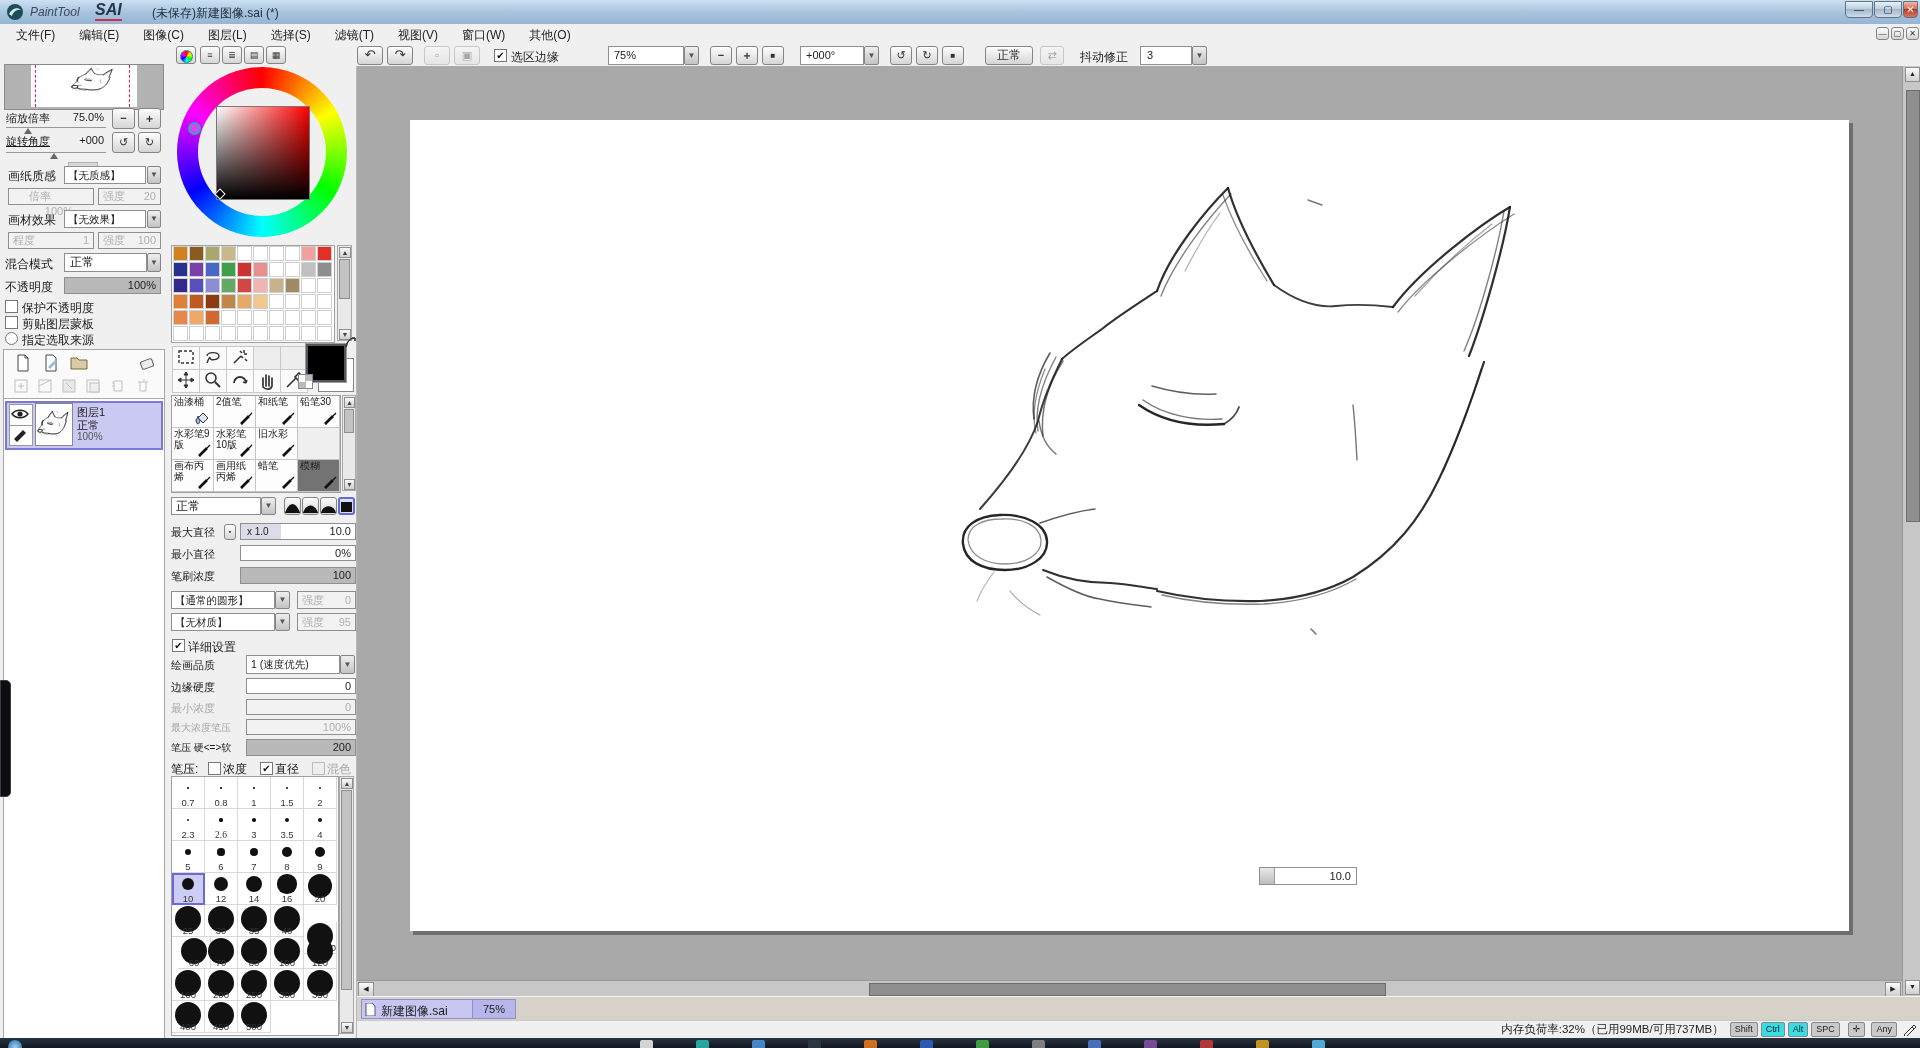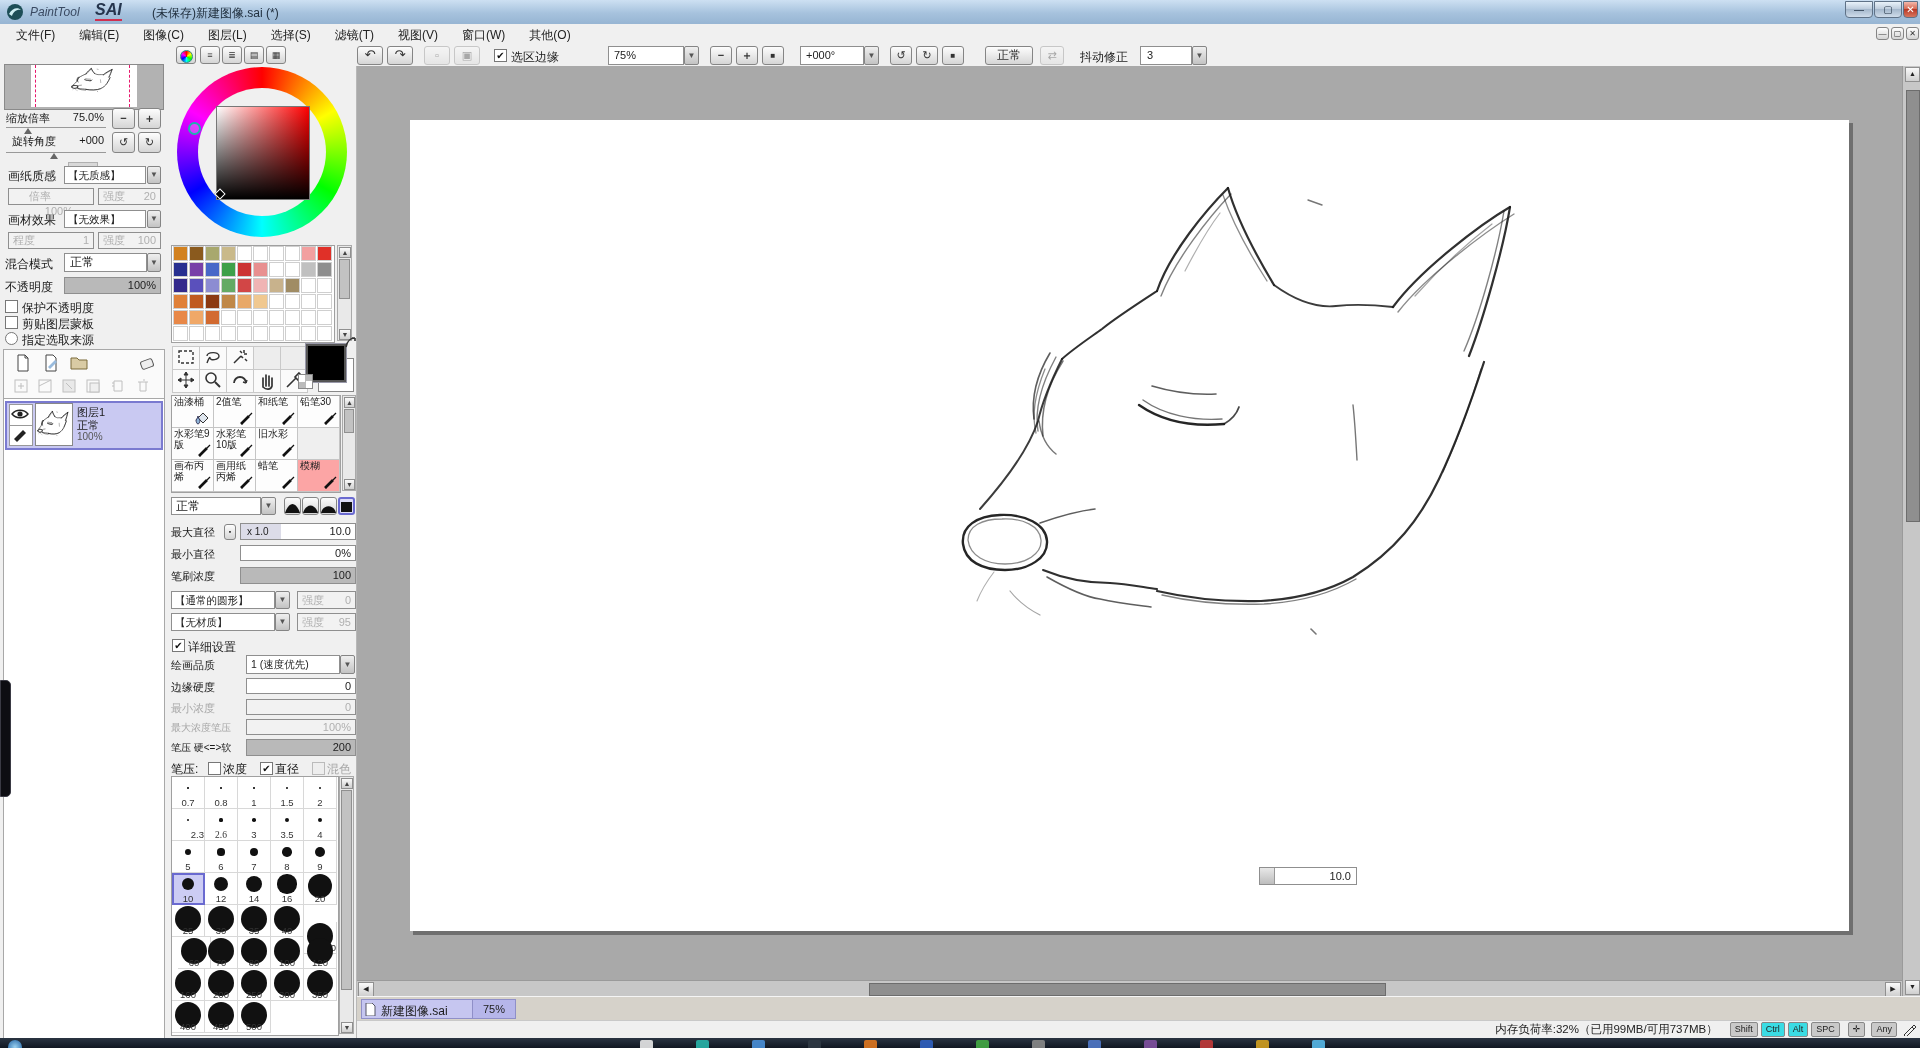--- a/index.html
+++ b/index.html
@@ -154,21 +154,21 @@
       <div class="abs" style="left:124px;top:0;height:42px;border-left:1px dashed #e8186c;"></div>
     </div>
 
     <span class="lbl" style="left:6px;top:45px;">缩放倍率</span>
     <span class="lbl" style="left:60px;top:45px;width:44px;text-align:right;">75.0%</span>
     <div class="sline" style="left:6px;top:61px;width:100px;"></div>
     <div class="tri" style="left:24px;top:62px;"></div>
     <div class="btn" style="left:112px;top:42px;width:23px;height:21px;font-weight:bold;line-height:18px;">−</div>
     <div class="btn" style="left:138px;top:42px;width:23px;height:21px;font-weight:bold;line-height:18px;">＋</div>
 
-    <span class="lbl" style="left:12px;top:68px;">旋转角度</span>
+    <span class="lbl" style="left:6px;top:68px;text-decoration:underline;">旋转角度</span>
     <span class="lbl" style="left:60px;top:68px;width:44px;text-align:right;">+000</span>
     <div class="sline" style="left:6px;top:86px;width:100px;"></div>
     <div class="tri" style="left:50px;top:87px;"></div>
     <div class="btn" style="left:112px;top:66px;width:23px;height:21px;line-height:18px;">↺</div>
     <div class="btn" style="left:138px;top:66px;width:23px;height:21px;line-height:18px;">↻</div>
     <div class="abs" style="left:68px;top:96px;width:28px;height:3px;background:#d8d8d8;border:1px solid #b0b0b0;"></div>
 
     <span class="lbl" style="left:8px;top:102px;font-size:12px;">画纸质感</span>
     <div class="bx" style="left:64px;top:100px;width:82px;height:18px;padding-left:3px;font-size:10.5px;line-height:16px;"><span>【无质感】</span></div>
     <div class="dd" style="left:147px;top:100px;width:14px;height:18px;line-height:16px;">
@@ -515,21 +515,21 @@
           </svg>
         </div>
         <div class="abs" style="left: 84px; top: 64px; width: 41px; height: 31px; border-right: 1px solid rgb(197, 197, 197); border-bottom: 1px solid rgb(197, 197, 197); background: rgb(253, 253, 253);">
           <span class="tilelbl">蜡笔</span>
           <svg width="15" height="15" viewBox="0 0 15 15" style="position:absolute;right:1px;bottom:1px;">
             <path d="M2,13 L10,5" stroke="#111" stroke-width="2.6"></path>
             <path d="M10,5 l3,-3" stroke="#111" stroke-width="1.2"></path>
             <path d="M2,13 l1.6,.4 -.4,-1.6 z" fill="#111"></path>
           </svg>
         </div>
-        <div class="abs" style="left: 126px; top: 64px; width: 41px; height: 31px; border-right: 1px solid rgb(197, 197, 197); border-bottom: 1px solid rgb(197, 197, 197); background: #fca5a5;">
+        <div class="abs" style="left: 126px; top: 64px; width: 41px; height: 31px; border-right: 1px solid rgb(197, 197, 197); border-bottom: 1px solid rgb(197, 197, 197); background: #737373;">
           <span class="tilelbl">模糊</span>
           <svg width="15" height="15" viewBox="0 0 15 15" style="position:absolute;right:1px;bottom:1px;">
             <path d="M2,13 L10,5" stroke="#111" stroke-width="2.6"></path>
             <path d="M10,5 l3,-3" stroke="#111" stroke-width="1.2"></path>
             <path d="M2,13 l1.6,.4 -.4,-1.6 z" fill="#111"></path>
           </svg>
         </div>
       </div>
     <div class="scroll" style="left:176px;top:329px;width:14px;height:96px;">
       <span class="sarw" style="top:1px;width:11px;">▲</span>
@@ -625,21 +625,21 @@
         <div class="abs" style="left: 99px; top: 0px; width: 32px; height: 31px; border-right: 1px solid rgb(216, 216, 216); border-bottom: 1px solid rgb(216, 216, 216); text-align: center;">
           <span style="display: block; margin: 10.1px auto 0px; width: 1.8px; height: 1.8px; border-radius: 50%; background: rgb(17, 17, 17);"></span>
           <span style="position: absolute; left: 0px; bottom: 0px; width: 100%; font-size: 9.5px; color: rgb(51, 51, 51);">1.5</span>
         </div>
         <div class="abs" style="left: 132px; top: 0px; width: 32px; height: 31px; border-right: 1px solid rgb(216, 216, 216); border-bottom: 1px solid rgb(216, 216, 216); text-align: center;">
           <span style="display: block; margin: 9.8px auto 0px; width: 2.4px; height: 2.4px; border-radius: 50%; background: rgb(17, 17, 17);"></span>
           <span style="position: absolute; left: 0px; bottom: 0px; width: 100%; font-size: 9.5px; color: rgb(51, 51, 51);">2</span>
         </div>
         <div class="abs" style="left: 0px; top: 32px; width: 32px; height: 31px; border-right: 1px solid rgb(216, 216, 216); border-bottom: 1px solid rgb(216, 216, 216); text-align: center;">
           <span style="display: block; margin: 9.62px auto 0px; width: 2.76px; height: 2.76px; border-radius: 50%; background: rgb(17, 17, 17);"></span>
-          <span style="position: absolute; left: 0px; bottom: 0px; width: 100%; font-size: 9.5px; color: rgb(51, 51, 51); text-align: right;">2.3</span>
+          <span style="position: absolute; left: 0px; bottom: 0px; width: 100%; font-size: 9.5px; color: rgb(51, 51, 51);">2.3</span>
         </div>
         <div class="abs" style="left: 33px; top: 32px; width: 32px; height: 31px; border-right: 1px solid rgb(216, 216, 216); border-bottom: 1px solid rgb(216, 216, 216); text-align: center; font-family: Liberation Serif, serif;">
           <span style="display: block; margin: 9.44px auto 0px; width: 3.12px; height: 3.12px; border-radius: 50%; background: rgb(17, 17, 17);"></span>
           <span style="position: absolute; left: 0px; bottom: 0px; width: 100%; font-size: 9.5px; color: rgb(51, 51, 51);">2.6</span>
         </div>
         <div class="abs" style="left: 66px; top: 32px; width: 32px; height: 31px; border-right: 1px solid rgb(216, 216, 216); border-bottom: 1px solid rgb(216, 216, 216); text-align: center;">
           <span style="display: block; margin: 9.2px auto 0px; width: 3.6px; height: 3.6px; border-radius: 50%; background: rgb(17, 17, 17);"></span>
           <span style="position: absolute; left: 0px; bottom: 0px; width: 100%; font-size: 9.5px; color: rgb(51, 51, 51);">3</span>
         </div>
         <div class="abs" style="left: 99px; top: 32px; width: 32px; height: 31px; border-right: 1px solid rgb(216, 216, 216); border-bottom: 1px solid rgb(216, 216, 216); text-align: center;">
@@ -836,21 +836,21 @@
         <svg width="11" height="13" viewBox="0 0 11 13">
             <path d="M1,0 h6 l3,3 v10 h-9 z" fill="#fff" stroke="#556"></path>
           </svg>
         </span>
       <span class="lbl" style="left:19px;top:3px;font-size:12px;">新建图像.sai</span>
       <span class="abs" style="right:0;top:0;width:42px;height:18px;background:#b6b6ea;border-left:1px solid #8f8fc8;text-align:center;line-height:18px;font-size:11px;">75%</span>
     </div>
   </div>
 
   <div class="abs" style="left:357px;top:1020px;width:1563px;height:18px;background:#f0f0f0;border-top:1px solid #c9c9c9;text-align:right;">
-    <span style="font-size:11.5px;vertical-align:middle;margin-right:6px;line-height:17px;display:inline-block;">内存负荷率:32%（已用99MB/可用737MB）</span>
+    <span style="font-size:11.5px;vertical-align:middle;line-height:17px;display:inline-block;">内存负荷率:32%（已用99MB/可用737MB）</span>
     <span id="key-chips" style="margin-right:2px;"><span class="chip">Shift</span><span class="chip on">Ctrl</span><span class="chip on">Alt</span><span class="chip">SPC</span></span>
     <span class="chip" style="font-weight:bold;">✛</span>
     <span class="chip">Any</span>
     <span style="display:inline-block;vertical-align:middle;margin:0 4px 0 3px;">
       <svg width="13" height="13" viewBox="0 0 13 13">
           <path d="M1,12 L9,4 l2,2 -8,8 z M9,4 l2,-2 2,2 -2,2" fill="none" stroke="#333"></path>
         </svg></span>
   </div>
 
   <div class="abs" style="left:0;top:680px;width:9px;height:115px;background:#0d0d12;border-radius:0 5px 5px 0;border:1px solid #3a3a44;"></div>

